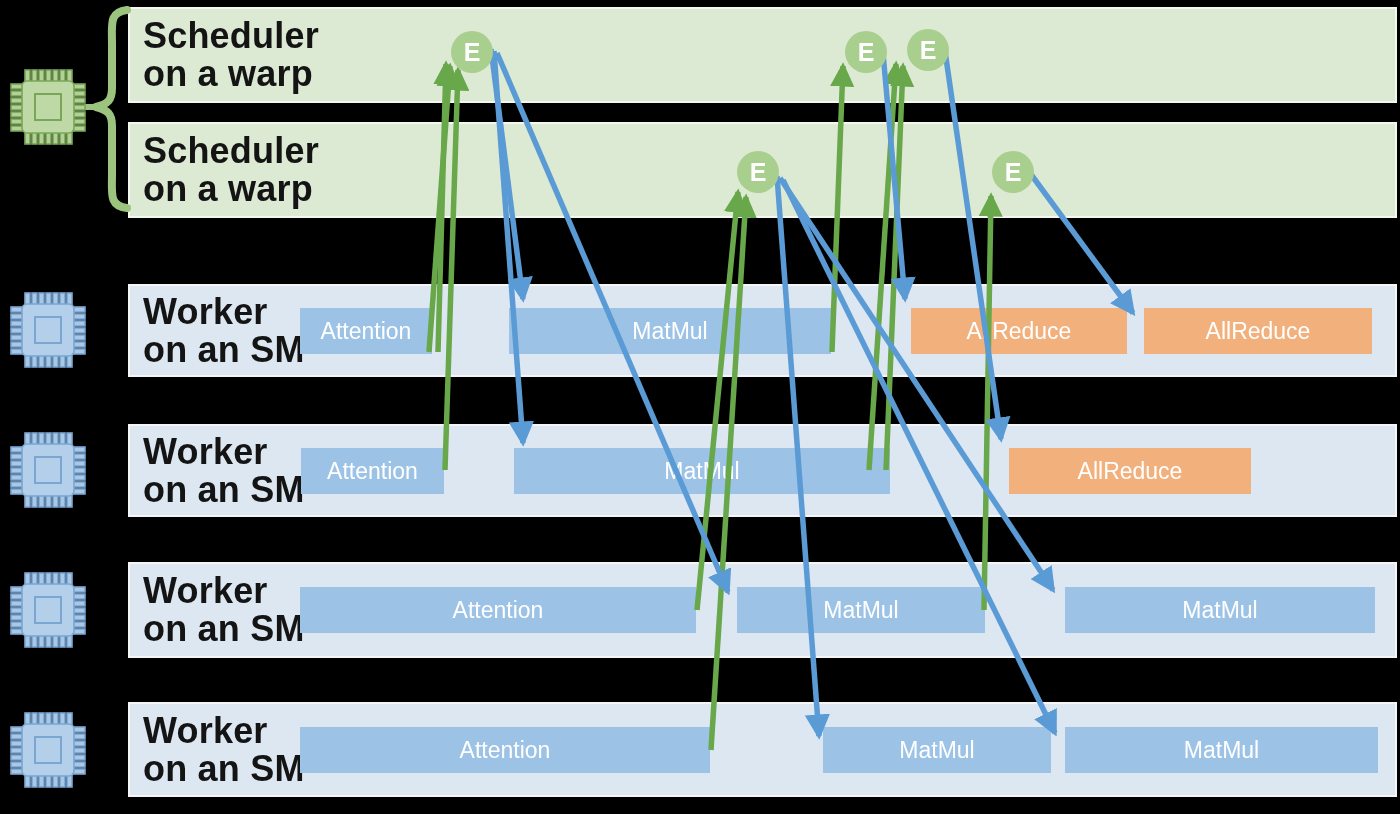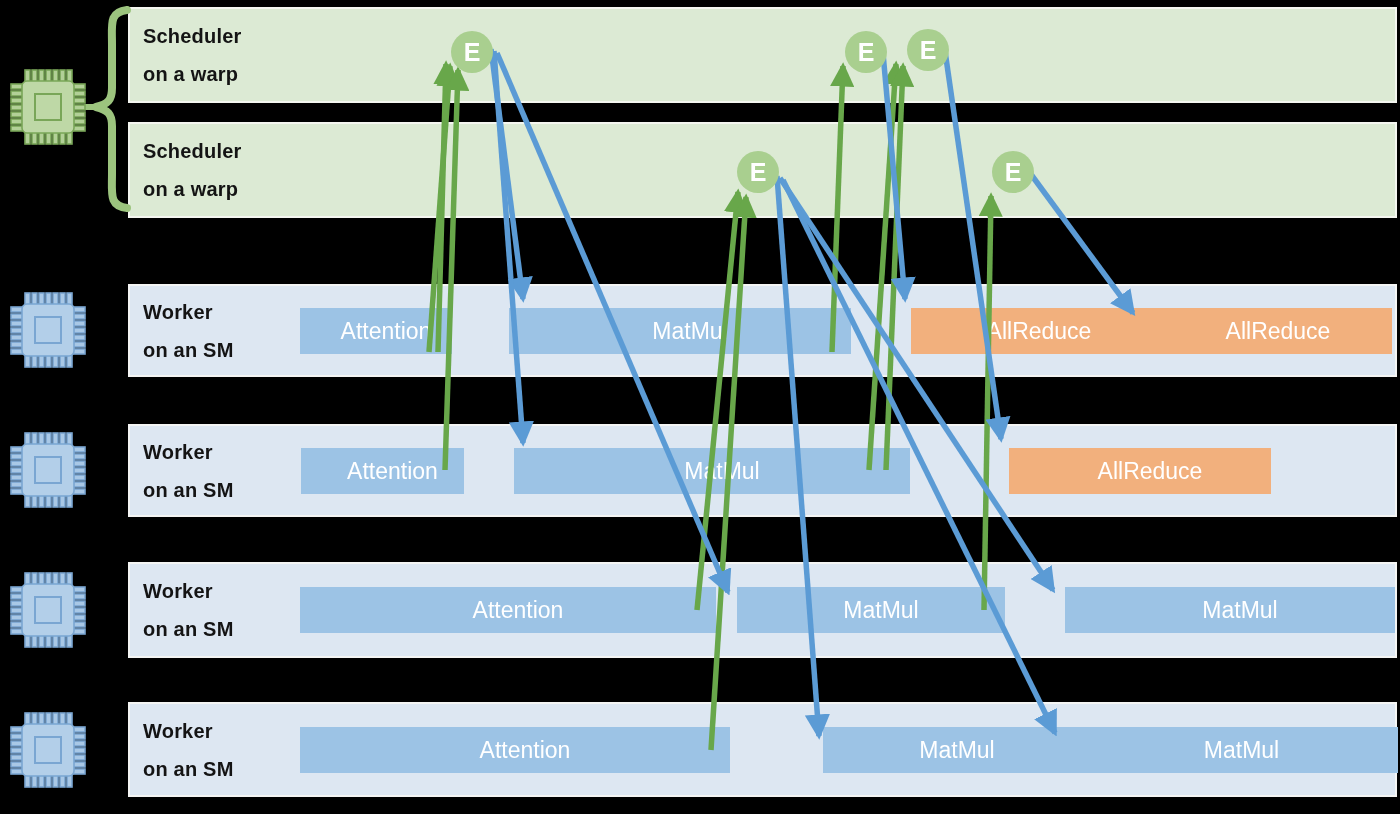--- a/index.html
+++ b/index.html
@@ -4,26 +4,26 @@
 <style>
   html,body{margin:0;padding:0;background:#000;}
   #stage{
     position:relative;width:1400px;height:814px;background:#000;
     font-family:"Liberation Sans",sans-serif;overflow:hidden;
   }
   #bands{position:absolute;inset:0;}
   .band{position:absolute;box-sizing:border-box;border:2px solid rgba(247,247,244,0.88);}
   .row-label{
     position:absolute;display:flex;flex-direction:column;justify-content:center;
-    padding-left:15px;color:#141414;font-size:20px;font-weight:bold;line-height:38px;
+    padding-left:15px;color:#141414;font-size:36px;font-weight:bold;line-height:38px;
     letter-spacing:0.2px;pointer-events:none;
   }
   .task{
     position:absolute;display:flex;align-items:center;justify-content:center;
-    color:#ffffff;font-size:23px;font-weight:400;white-space:nowrap;padding-left:20px;
+    color:#ffffff;font-size:23px;font-weight:400;white-space:nowrap;
   }
   .event{
     position:absolute;border-radius:50%;display:flex;align-items:center;justify-content:center;
     color:#ffffff;font-weight:bold;font-size:25px;z-index:5;
   }
   #overlay{position:absolute;left:0;top:0;pointer-events:none;}
 </style>
 </head>
 <body>
 

